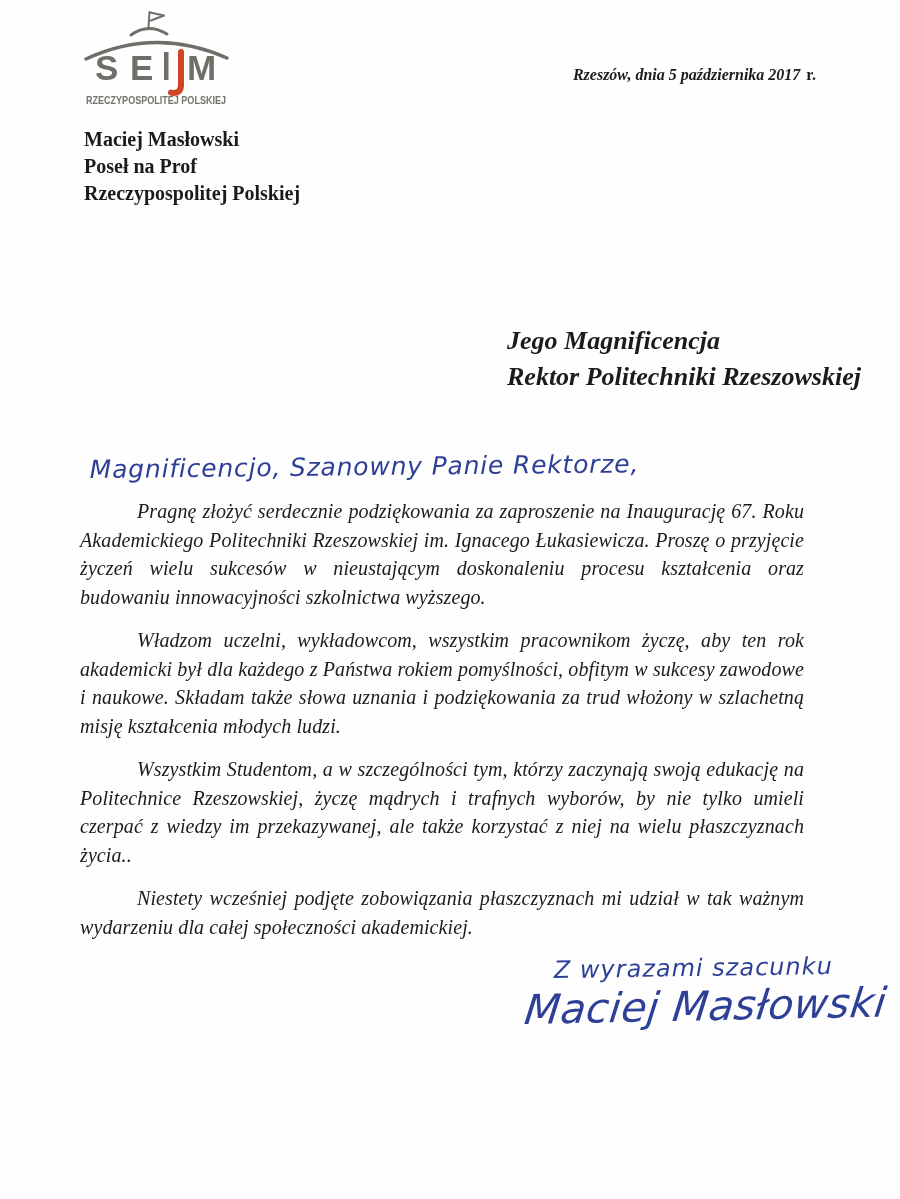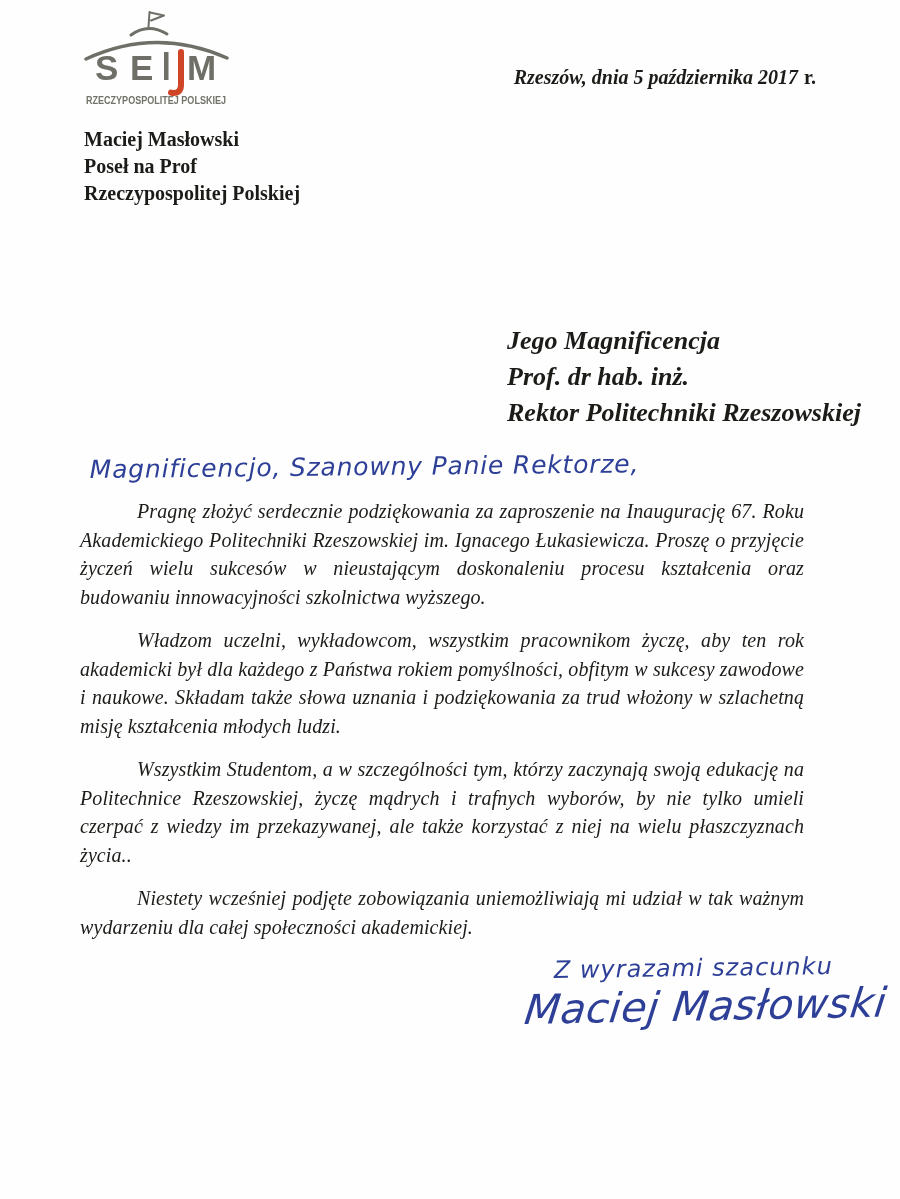--- a/index.html
+++ b/index.html
@@ -24,21 +24,21 @@
     position: absolute;
     left: 84px;
     top: 8px;
     width: 145px;
     height: 102px;
   }
   .dateline {
     position: absolute;
     top: 66px;
     right: 84px;
-    font-size: 20px;
+    font-size: 16px;
     font-weight: 700;
     white-space: nowrap;
   }
   .dateline .date-main { font-style: italic; }
   .dateline .date-suffix { font-style: normal; margin-left: 6px; }
 
   .sender {
     position: absolute;
     left: 84px;
     top: 126px;
@@ -135,33 +135,32 @@
   </div>
 
   <div class="sender">
     <div>Maciej Masłowski</div>
     <div>Poseł na Prof</div>
     <div>Rzeczypospolitej Polskiej</div>
   </div>
 
   <div class="recipient">
     <div>Jego Magnificencja</div>
-    <div>Prof. dr hab. inż.</div>
     <div>Rektor Politechniki Rzeszowskiej</div>
   </div>
 
   <div class="letter-flow">
 
     <div class="handwritten greeting">Magnificencjo, Szanowny Panie Rektorze,</div>
 
     <div class="body-text">
       <p>Pragnę złożyć serdecznie podziękowania za zaproszenie na Inaugurację 67. Roku Akademickiego Politechniki Rzeszowskiej im. Ignacego Łukasiewicza. Proszę o przyjęcie życzeń wielu sukcesów w nieustającym doskonaleniu procesu kształcenia oraz budowaniu innowacyjności szkolnictwa wyższego.</p>
       <p>Władzom uczelni, wykładowcom, wszystkim pracownikom życzę, aby ten rok akademicki był dla każdego z Państwa rokiem pomyślności, obfitym w sukcesy zawodowe i naukowe. Składam także słowa uznania i podziękowania za trud włożony w szlachetną misję kształcenia młodych ludzi.</p>
       <p>Wszystkim Studentom, a w szczególności tym, którzy zaczynają swoją edukację na Politechnice Rzeszowskiej, życzę mądrych i trafnych wyborów, by nie tylko umieli czerpać z wiedzy im przekazywanej, ale także korzystać z niej na wielu płaszczyznach życia..</p>
-      <p>Niestety wcześniej podjęte zobowiązania uniemożliwiają mi udział w tak ważnym wydarzeniu dla całej społeczności akademickiej.</p>
+      <p>Niestety wcześniej podjęte zobowiązania płaszczyznach mi udział w tak ważnym wydarzeniu dla całej społeczności akademickiej.</p>
     </div>
 
     <div class="handwritten closing">Z wyrazami szacunku</div>
 
     <div class="handwritten signature">Maciej Masłowski</div>
 
   </div>
 
 </div>
 

